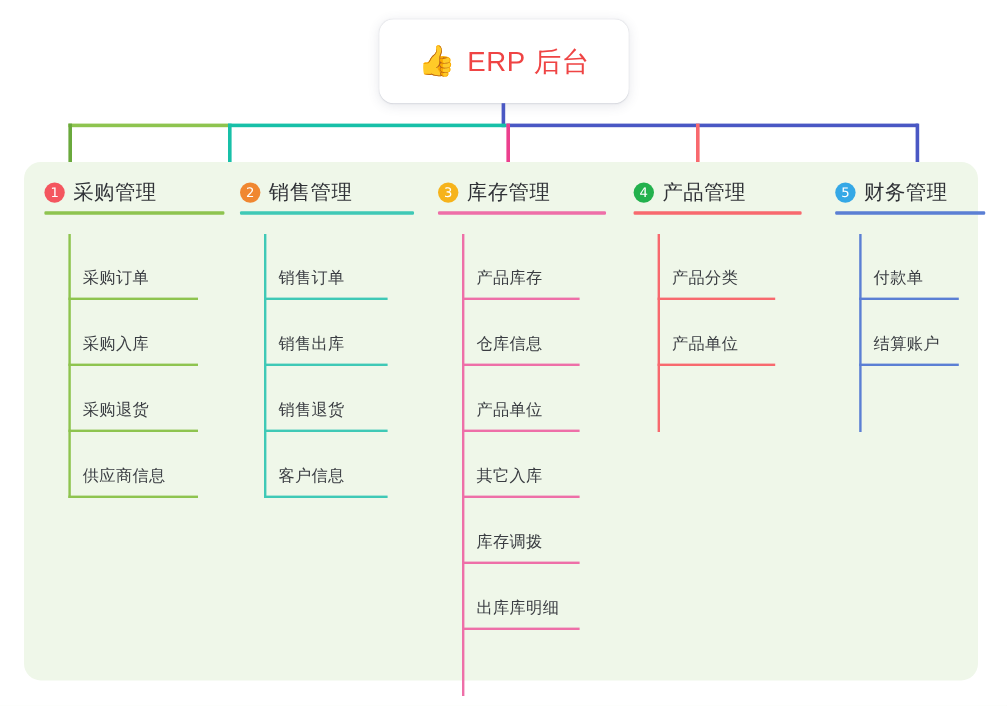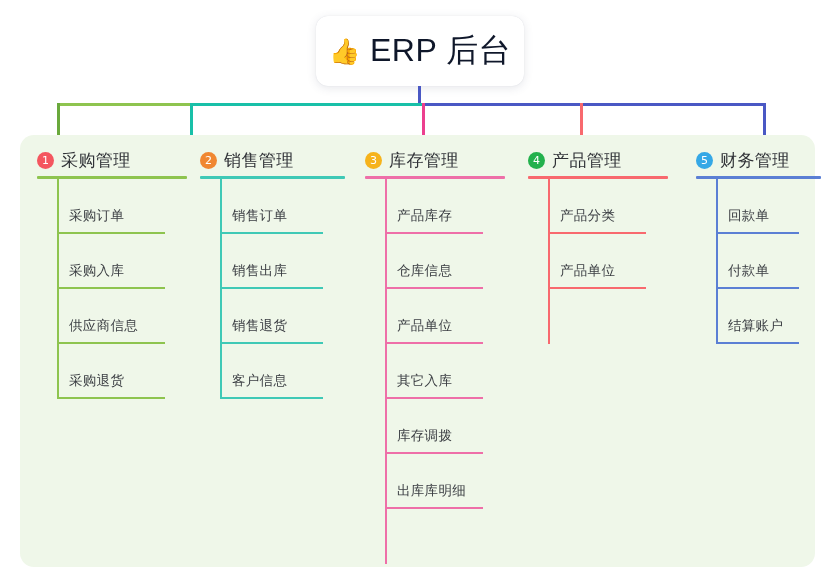--- a/index.html
+++ b/index.html
@@ -25,22 +25,22 @@
     height: 70px;
     background: #ffffff;
     border-radius: 12px;
     box-shadow: 0 2px 10px rgba(60, 70, 100, 0.13), 0 0 1px rgba(60,70,100,0.18);
     display: flex;
     align-items: center;
     justify-content: center;
     box-sizing: border-box;
   }
   #root-title-text {
-    font-size: 32px;
-    color: #0f172a;
+    font-size: 23px;
+    color: #ef4444;
     letter-spacing: 0.5px;
     white-space: nowrap;
   }
   #root-emoji {
     font-size: 25px;
     margin-right: 10px;
     line-height: 1;
     display: inline-block;
   }
 
@@ -91,21 +91,21 @@
     font-size: 17px;
     color: #2f3136;
     letter-spacing: 0.4px;
   }
   .col-rule {
     height: 3px;
     border-radius: 1px;
   }
   .items {
     position: relative;
-    margin-top: 0;
+    margin-top: 16px;
     padding-left: 20px;
   }
   .spine {
     position: absolute;
     left: 20px;
     top: 0;
     width: 2px;
   }
   .item {
     position: relative;
@@ -159,25 +159,25 @@
         <div class="spine" style="background: rgb(142, 196, 79); height: 220px;"></div>
         <div class="item">
           <span class="item-label">采购订单</span>
           <div class="item-rule" style="background: rgb(142, 196, 79); width: 108px;"></div>
         </div>
         <div class="item">
           <span class="item-label">采购入库</span>
           <div class="item-rule" style="background: rgb(142, 196, 79); width: 108px;"></div>
         </div>
         <div class="item">
+          <span class="item-label">采购退货</span>
+          <div class="item-rule" style="background: rgb(142, 196, 79); width: 108px;"></div>
+        </div>
+        <div class="item">
           <span class="item-label">供应商信息</span>
-          <div class="item-rule" style="background: rgb(142, 196, 79); width: 108px;"></div>
-        </div>
-        <div class="item">
-          <span class="item-label">采购退货</span>
           <div class="item-rule" style="background: rgb(142, 196, 79); width: 108px;"></div>
         </div>
       </div>
     </div>
     <div class="column" style="left: 180px; top: 12px; width: 145px;">
       <div class="col-head">
         <span class="badge" style="background: rgb(240, 135, 49);">2</span>
         <span class="col-title">销售管理</span>
       </div>
       <div class="col-rule" style="background: rgb(63, 201, 182); width: 145px;"></div>
@@ -255,24 +255,20 @@
     </div>
     <div class="column" style="left: 676px; top: 12px; width: 125px;">
       <div class="col-head">
         <span class="badge" style="background: rgb(53, 168, 230);">5</span>
         <span class="col-title">财务管理</span>
       </div>
       <div class="col-rule" style="background: rgb(91, 127, 212); width: 125px;"></div>
       <div class="items">
         <div class="spine" style="background: rgb(91, 127, 212); height: 165px;"></div>
         <div class="item">
-          <span class="item-label">回款单</span>
-          <div class="item-rule" style="background: rgb(91, 127, 212); width: 83px;"></div>
-        </div>
-        <div class="item">
           <span class="item-label">付款单</span>
           <div class="item-rule" style="background: rgb(91, 127, 212); width: 83px;"></div>
         </div>
         <div class="item">
           <span class="item-label">结算账户</span>
           <div class="item-rule" style="background: rgb(91, 127, 212); width: 83px;"></div>
         </div>
       </div>
     </div>
   </div>

